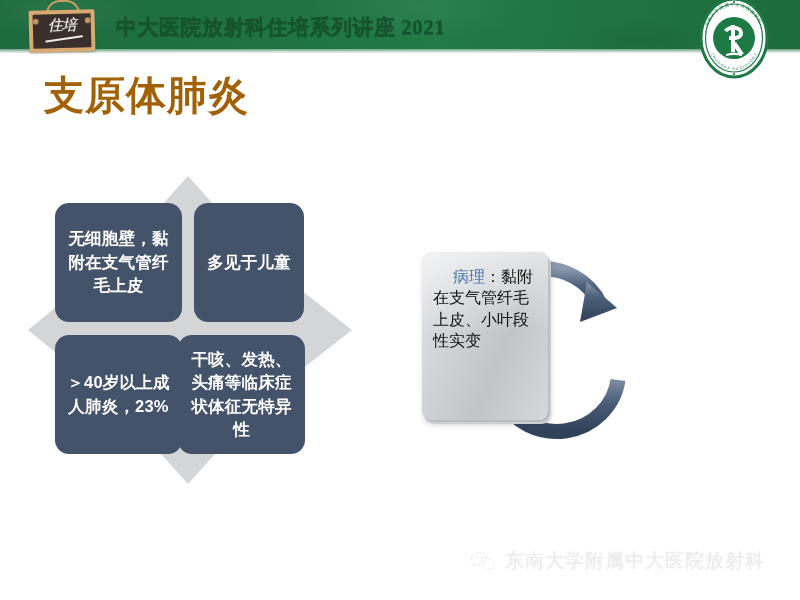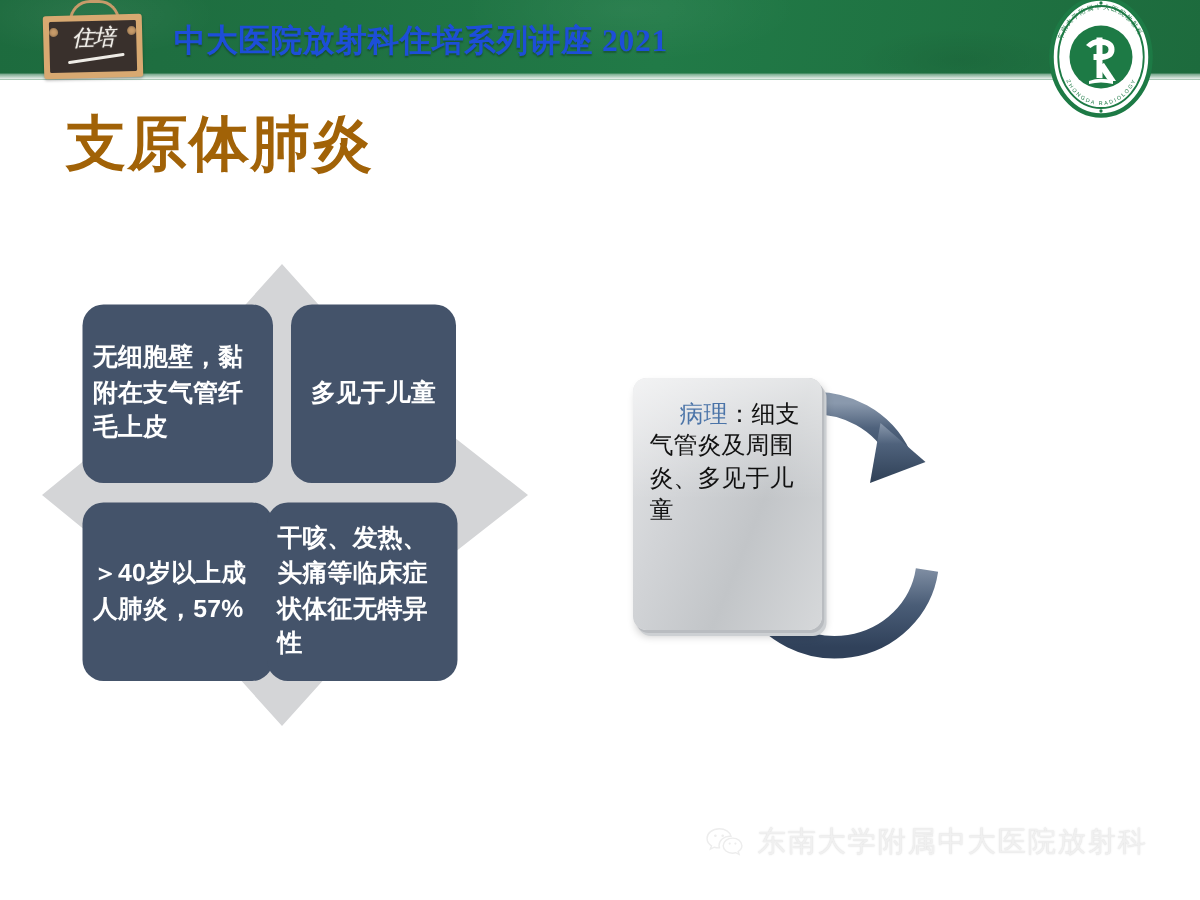--- a/index.html
+++ b/index.html
@@ -101,21 +101,21 @@
     border-radius: 50%;
     background: #c79b6a;
     box-shadow: inset 0 0 2px rgba(0,0,0,0.4);
   }
   .cb-nail-l { left: 4px; }
   .cb-nail-r { right: 4px; }
 
   .header-title {
     position: absolute;
     left: 116px; top: 13px;
-    color: #1d4ed8;
+    color: #14532d;
     font-family: "Liberation Serif", "DejaVu Serif", serif;
     font-size: 21px;
     font-weight: 700;
     letter-spacing: 0.5px;
     white-space: nowrap;
     text-shadow: 0 1px 1px rgba(0,0,0,0.25);
   }
 
   
   .seal {
@@ -149,20 +149,21 @@
     width: 336px; height: 316px;
   }
   .quad-box {
     position: absolute;
     background: #44536a;
     border-radius: 14px;
     box-sizing: border-box;
     display: flex;
     align-items: center;
     justify-content: center;
+    text-align: center;
     color: #ffffff;
     font-weight: 700;
     font-size: 16.5px;
     line-height: 1.42;
     padding: 6px 7px;
     letter-spacing: 0.2px;
   }
   .q-tl { left: 31px;  top: 31px;  width: 127px; height: 119px; }
   .q-tr { left: 170px; top: 31px;  width: 110px; height: 119px; }
   .q-bl { left: 31px;  top: 163px; width: 127px; height: 119px; }
@@ -289,21 +290,21 @@
     <path d="M4 158 L92 86 L92 122 L236 122 L236 86 L328 158 L236 230 L236 194 L92 194 L92 230 Z" fill="#d4d5d7"></path>
   </svg>
 
   <div class="quad-box q-tl">
     <span>无细胞壁，黏附在支气管纤毛上皮</span>
   </div>
   <div class="quad-box q-tr">
     <span>多见于儿童</span>
   </div>
   <div class="quad-box q-bl">
-    <span>＞40岁以上成人肺炎，57%</span>
+    <span>＞40岁以上成人肺炎，23%</span>
   </div>
   <div class="quad-box q-br">
     <span>干咳、发热、头痛等临床症状体征无特异性</span>
   </div>
 </div>
 
 <div class="cycle-wrap">
   <svg class="cyc-arrows" viewBox="0 0 310 240">
     <defs>
       <linearGradient id="arrTop" x1="0" y1="0" x2="0" y2="1">
@@ -324,21 +325,21 @@
     </g>
 
     <g>
       <path d="M214 150 A 62 60 0 0 1 97 168" fill="none" stroke="url(#arrBot)" stroke-width="15" stroke-linecap="butt"></path>
       <path d="M112 190 L82 164 L119 150 Z" fill="url(#arrBot)"></path>
     </g>
   </svg>
 
   <div class="cyc-panel cyc-left">
     <div class="cyc-text">
-      <span class="hl">病理</span><span>：细支气管炎及周围炎、多见于儿童</span>
+      <span class="hl">病理</span><span>：黏附在支气管纤毛上皮、小叶段性实变</span>
     </div>
   </div>
 
 </div>
 
 <div class="footer">
   <svg class="wechat-icon" viewBox="0 0 30 24">
     <path d="M11 2.2 C5.6 2.2 1.6 5.6 1.6 9.6 c0 2.3 1.3 4.3 3.4 5.7 l-0.9 2.6 3.0 -1.5 c1.2 0.3 2.0 0.5 3.1 0.5 0.3 0 0.6 0 0.9 -0.1 -0.2 -0.6 -0.3 -1.2 -0.3 -1.8 0 -3.9 3.7 -7.0 8.3 -7.0 0.3 0 0.6 0 0.9 0.04 C19.2 4.6 15.5 2.2 11 2.2 z" fill="none" stroke="#ededed" stroke-width="1.1"></path>
     <circle cx="8.0" cy="7.6" r="1.0" fill="#ededed"></circle>
     <circle cx="13.6" cy="7.6" r="1.0" fill="#ededed"></circle>

